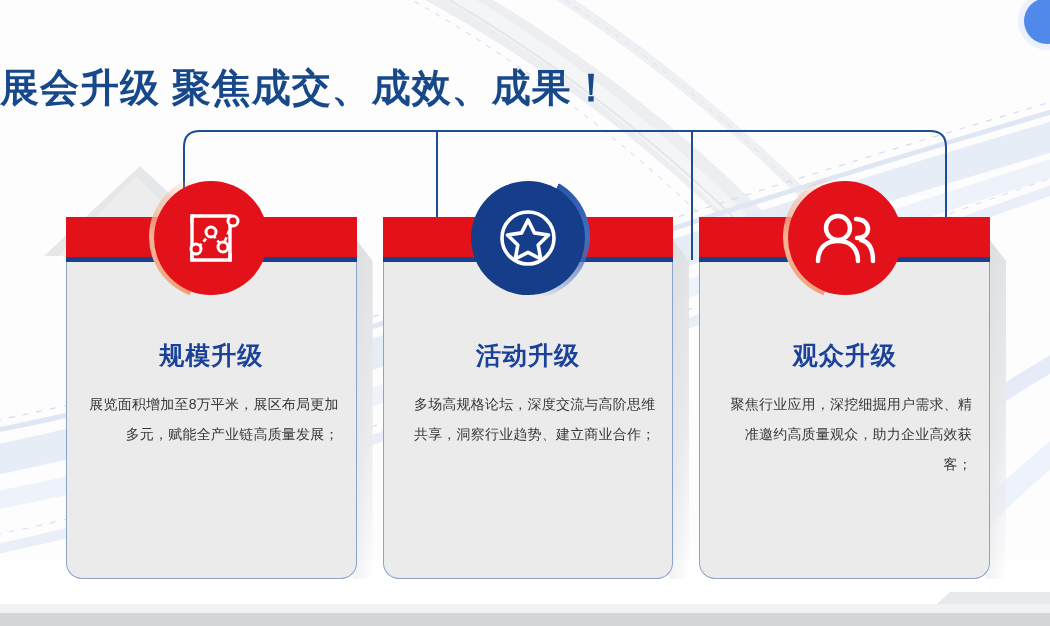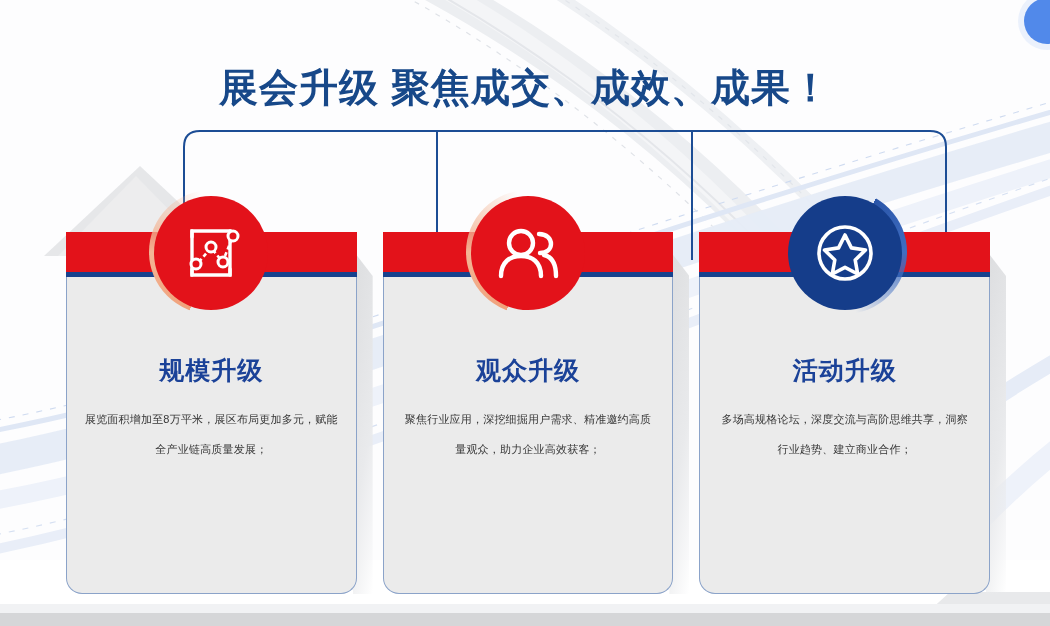--- a/index.html
+++ b/index.html
@@ -44,37 +44,36 @@
   .bottom-wedge{
     position:absolute; left:928px; top:592px; width:122px; height:20px;
     background:#e8e9eb;
     clip-path:polygon(22px 0, 122px 0, 122px 20px, 0 20px);
   }
 
   
   .title{
     position:absolute;
     left:0; right:0; top:64px;
-    text-align:center;
     font-size:39px;
     line-height:48px;
     font-weight:bold;
     color:#174889;
     letter-spacing:1px;
     white-space:nowrap;
     z-index:6;
   }
 
   
   .bracket{ position:absolute; left:0; top:0; z-index:3; }
 
   
   .cards{
     position:absolute;
-    left:66px; top:232px;
+    left:66px; top:217px;
     width:924px; height:362px;
     display:flex;
     gap:26px;
     z-index:4;
   }
   .card-wrap{
     position:relative;
     flex:1 1 0;
     height:362px;
   }
@@ -151,24 +150,24 @@
     text-align:center;
     font-size:25px;
     font-weight:bold;
     color:#1b4298;
     letter-spacing:1px;
     z-index:7;
   }
   .card-text{
     position:absolute;
     left:18px; right:18px; top:172px;
-    font-size:11px;
+    font-size:14px;
     line-height:30px;
     color:#383838;
-    text-align:center;
+    text-align:right;
     letter-spacing:0.2px;
     z-index:7;
   }
 </style>
 </head>
 <body>
 
 <div id="stage">
 
   <div class="bg-layer">
@@ -250,50 +249,50 @@
       <div class="card-text">展览面积增加至8万平米，展区布局更加多元，赋能全产业链高质量发展；</div>
     </div>
 
 
     <div class="card-wrap">
       <div class="card-shadow"></div>
       <div class="red-bar"></div>
       <div class="card-body"></div>
       <div class="card-topline"></div>
 
+      <div class="badge-ring blue"></div>
+      <div class="badge blue">
+        <span>
+          <svg width="62" height="62" viewBox="0 0 62 62">
+            <circle cx="31" cy="31" r="26" stroke="#fff" stroke-width="3.6" fill="none"></circle>
+            <path d="M 31 13 L 37.4 25.9 L 51.5 28 L 41.2 38 L 43.7 52 L 31 45.4 L 18.3 52 L 20.8 38 L 10.5 28 L 24.6 25.9 Z" stroke="#fff" stroke-width="3.6" fill="none" stroke-linejoin="round"></path>
+          </svg>
+        </span>
+      </div>
+
+      <div class="card-title">活动升级</div>
+      <div class="card-text">多场高规格论坛，深度交流与高阶思维共享，洞察行业趋势、建立商业合作；</div>
+    </div>
+
+    <div class="card-wrap">
+      <div class="card-shadow"></div>
+      <div class="red-bar"></div>
+      <div class="card-body"></div>
+      <div class="card-topline"></div>
+
       <div class="badge-ring red"></div>
       <div class="badge red">
         <span>
           <svg width="64" height="58" viewBox="0 0 64 58">
             <circle cx="25" cy="19" r="12" stroke="#fff" stroke-width="4.4" fill="none"></circle>
             <path d="M 5 52 C 5 38 14 32 25 32 C 36 32 45 38 45 52" stroke="#fff" stroke-width="4.4" fill="none" stroke-linecap="round"></path>
             <path d="M 43 10 C 51 10 55 15 55 20 C 55 25 51 29 44 29" stroke="#fff" stroke-width="4.4" fill="none" stroke-linecap="round"></path>
             <path d="M 48 31 C 57 33 60 41 60 52" stroke="#fff" stroke-width="4.4" fill="none" stroke-linecap="round"></path>
           </svg>
         </span>
       </div>
 
       <div class="card-title">观众升级</div>
       <div class="card-text">聚焦行业应用，深挖细掘用户需求、精准邀约高质量观众，助力企业高效获客；</div>
     </div>
 
-    <div class="card-wrap">
-      <div class="card-shadow"></div>
-      <div class="red-bar"></div>
-      <div class="card-body"></div>
-      <div class="card-topline"></div>
-
-      <div class="badge-ring blue"></div>
-      <div class="badge blue">
-        <span>
-          <svg width="62" height="62" viewBox="0 0 62 62">
-            <circle cx="31" cy="31" r="26" stroke="#fff" stroke-width="3.6" fill="none"></circle>
-            <path d="M 31 13 L 37.4 25.9 L 51.5 28 L 41.2 38 L 43.7 52 L 31 45.4 L 18.3 52 L 20.8 38 L 10.5 28 L 24.6 25.9 Z" stroke="#fff" stroke-width="3.6" fill="none" stroke-linejoin="round"></path>
-          </svg>
-        </span>
-      </div>
-
-      <div class="card-title">活动升级</div>
-      <div class="card-text">多场高规格论坛，深度交流与高阶思维共享，洞察行业趋势、建立商业合作；</div>
-    </div>
-
   </div>
 </div>
 
 </body></html>

